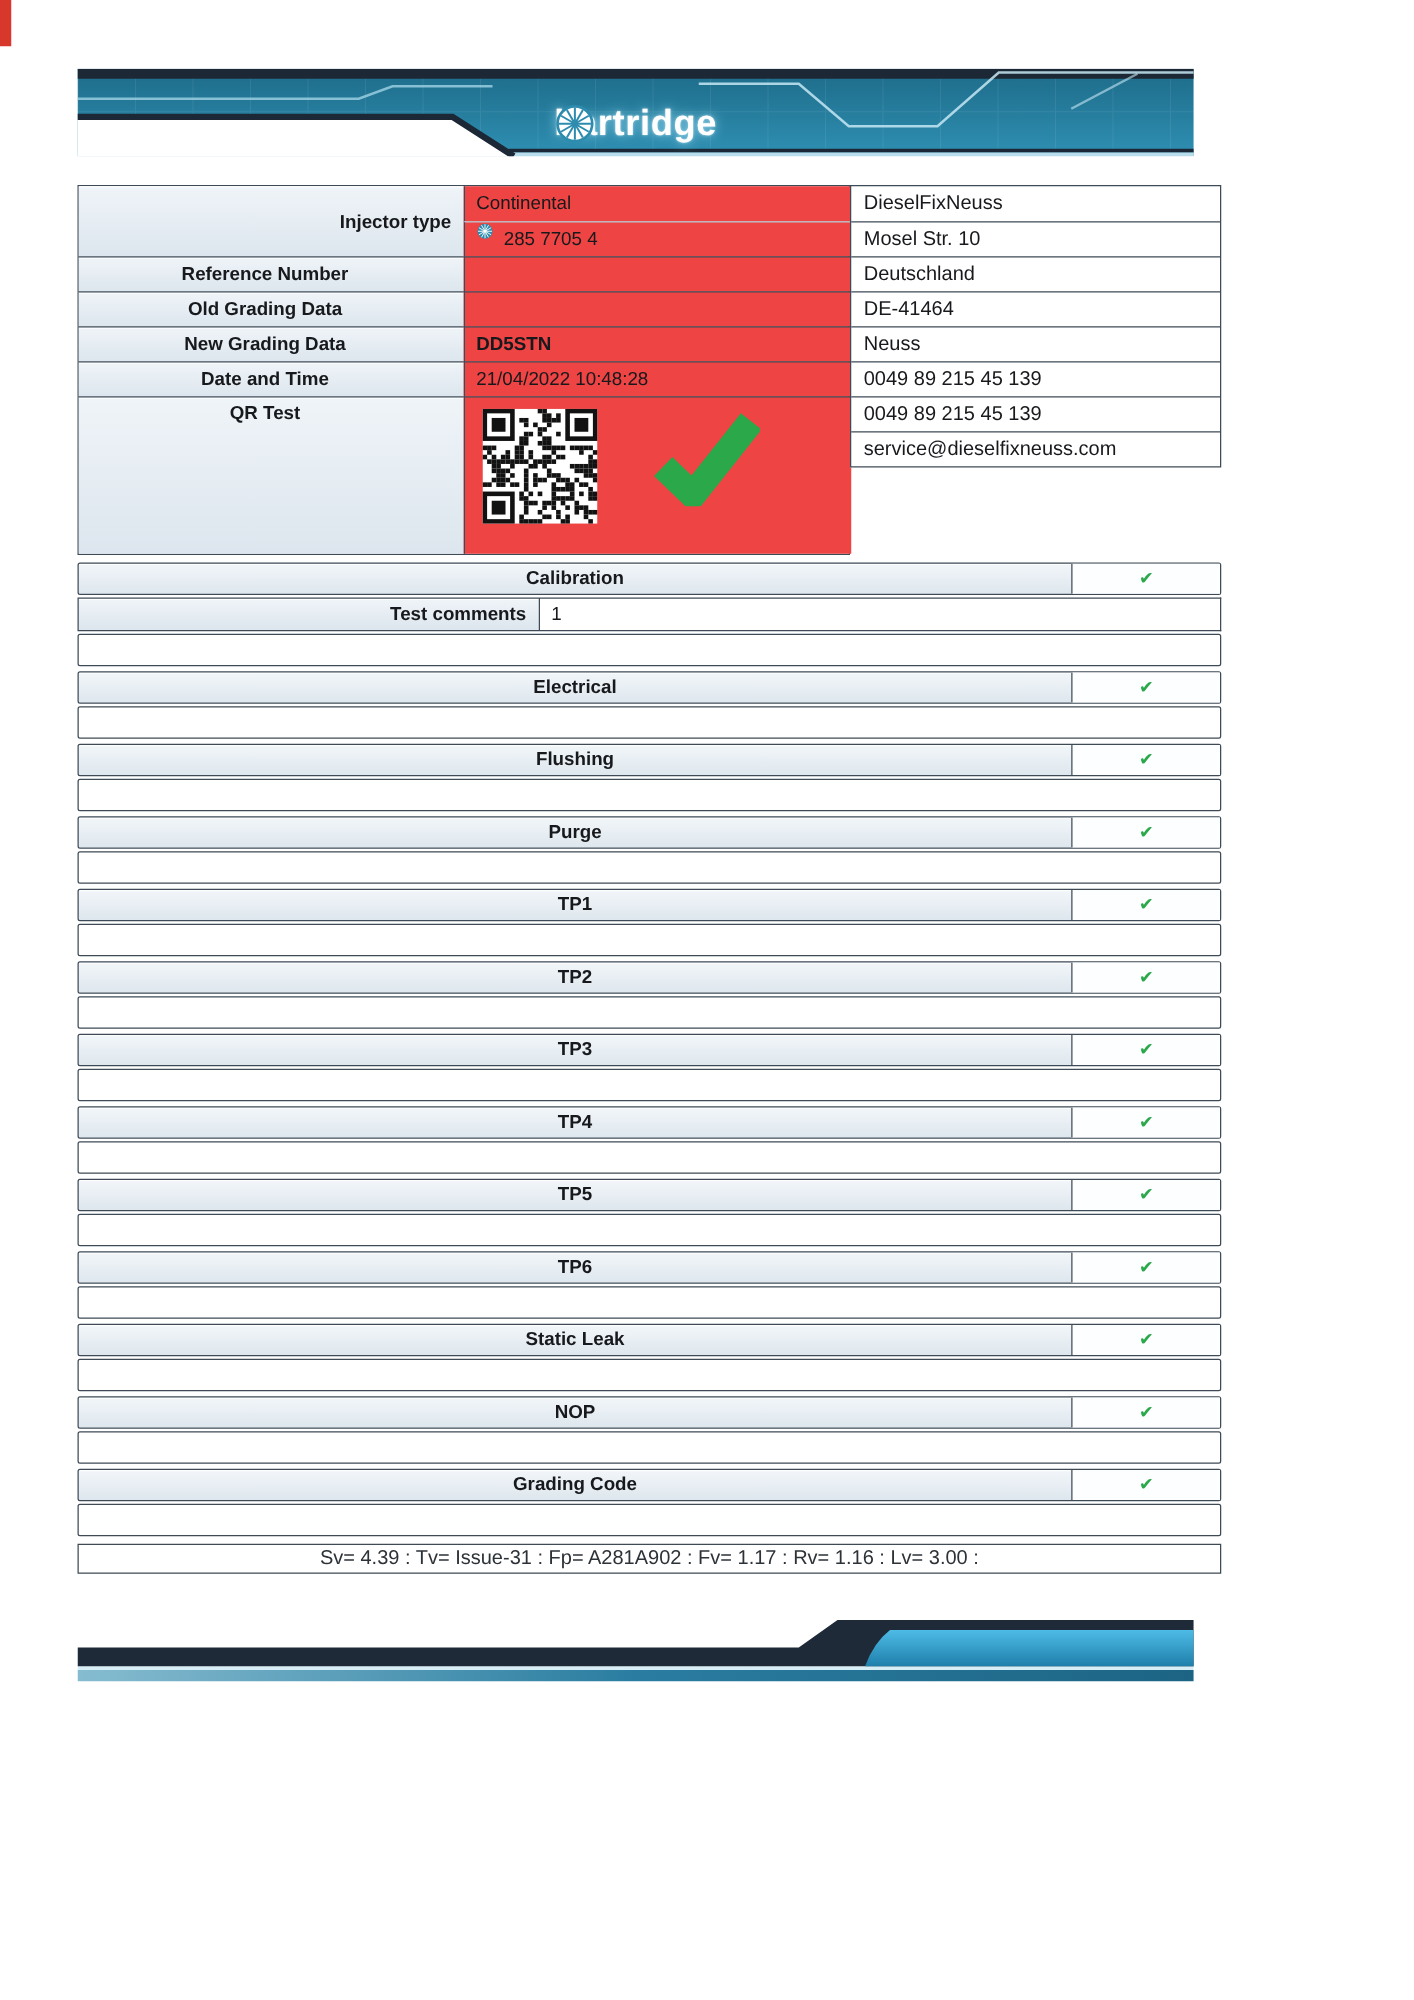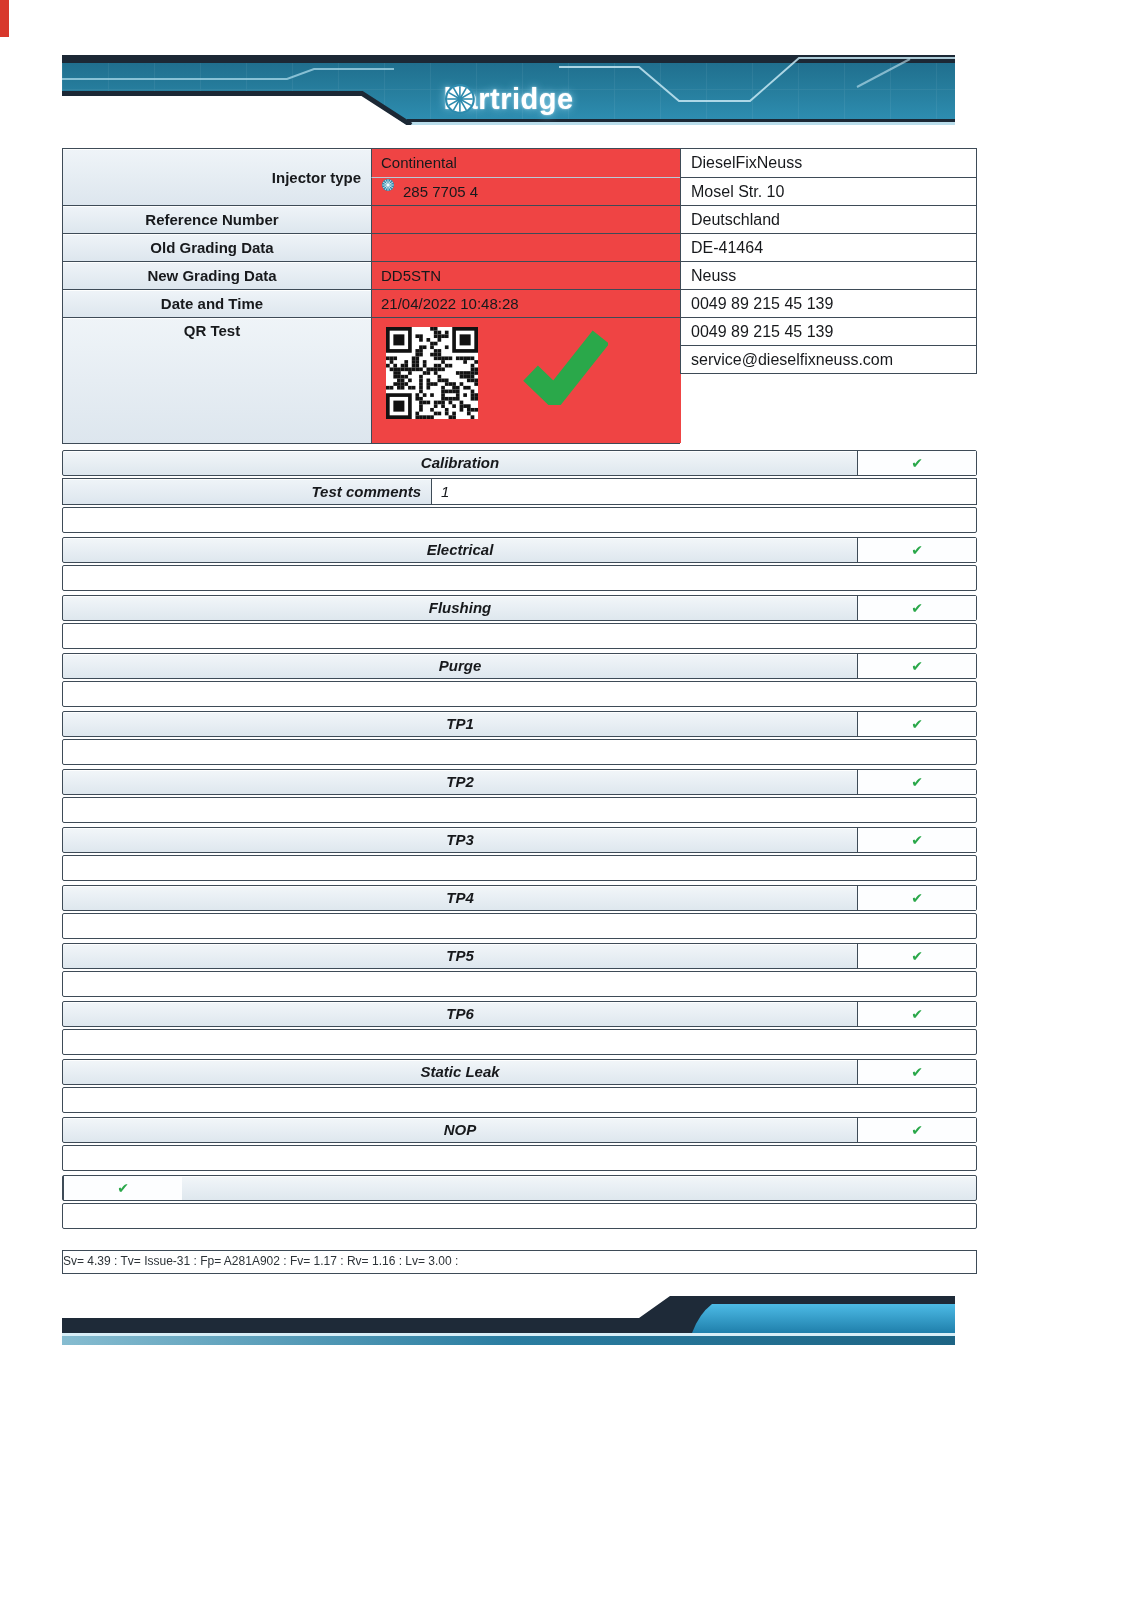--- a/index.html
+++ b/index.html
@@ -21,55 +21,55 @@
             grid-template-rows:28px 28px 28px 28px 28px 28px 126px;
             border:1px solid #3e4b57;box-sizing:border-box;background:#fff;}
   .cell{box-sizing:border-box;font-size:15px;line-height:27px;overflow:hidden;white-space:nowrap;}
   .lbl{background:linear-gradient(180deg,#eff4f8 0%,#dde6ee 100%);
        font-weight:bold;text-align:center;padding-right:10px;
        box-shadow:inset 0 1px 0 rgba(255,255,255,.85);}
   .val{background:#ef4444;padding-left:9px;border-left:1px solid #3e4b57;}
   .bt{border-top:1px solid #3e4b57;}
   .btl{border-top:1px solid #b7cbd8;}
   .span2{grid-row:1/3;display:flex;align-items:center;justify-content:flex-end;}
-  .bold{font-weight:normal;}
+  .bold{font-weight:bold;}
   .part-val{display:flex;align-items:flex-start;gap:8px;}
   .qr-lbl{line-height:26px;}
   .qr-cell{display:flex;align-items:flex-start;padding-top:9px;}
   .qr-box{margin-left:5px;width:92px;height:92px;}
   .big-check{margin-left:42px;margin-top:2px;}
 
   .tbl-right{width:297px;border:1px solid #3e4b57;box-sizing:border-box;background:#fff;}
   .addr-row{height:28px;box-sizing:border-box;font-size:16px;line-height:27px;
             padding-left:10px;white-space:nowrap;overflow:hidden;}
   .addr-row + .addr-row{border-top:1px solid #3e4b57;}
 
   
   .tests{position:absolute;left:62px;top:450px;width:915px;}
-  .section{margin-bottom:4px;font-style:italic;}
+  .section{margin-bottom:4px;}
   .bar{display:flex;height:26px;border:1px solid #3e4b57;border-radius:2px;
        box-sizing:border-box;margin-bottom:2px;
        background:linear-gradient(180deg,#f2f6f9 0%,#dee7ee 100%);
        box-shadow:inset 0 1px 0 rgba(255,255,255,.85);}
   .bar-label{flex:1;text-align:center;font-weight:bold;font-size:15px;line-height:24px;}
   .bar-check{width:118px;border-left:1px solid #3e4b57;background:#fdfeff;
              text-align:center;line-height:24px;color:#2aa84a;font-weight:bold;
              font-family:"DejaVu Sans",sans-serif;font-size:14px;}
   .gap-row{height:26px;border:1px solid #3e4b57;border-radius:2px;
            box-sizing:border-box;background:#ffffff;}
   .comments-row{display:flex;height:27px;margin-bottom:2px;}
   .comments-lbl{width:370px;box-sizing:border-box;border:1px solid #3e4b57;
                 background:linear-gradient(180deg,#eff4f8 0%,#dde6ee 100%);
                 font-weight:bold;font-size:15px;text-align:right;
                 padding-right:10px;line-height:25px;
                 box-shadow:inset 0 1px 0 rgba(255,255,255,.85);}
   .comments-val{flex:1;box-sizing:border-box;border:1px solid #3e4b57;border-left:none;
                 background:#fff;font-size:15px;padding-left:9px;line-height:25px;}
-  .version-row{margin-top:21px;height:24px;border:1px solid #3e4b57;box-sizing:border-box;
-               font-size:12px;line-height:21px;color:#2c3237;}
+  .version-row{margin-top:6px;height:24px;border:1px solid #3e4b57;box-sizing:border-box;
+               text-align:center;font-size:16px;line-height:21px;color:#2c3237;}
 
   
   .bottom-banner{position:absolute;left:62px;top:1296px;width:893px;height:52px;}
 </style>
 </head>
 <body>
 
 <div class="page">
 
   <div class="corner-mark"></div>
@@ -496,20 +496,21 @@
         <div class="section">
           <div class="bar">
             <div class="bar-label">NOP</div>
             <div class="bar-check">✔</div>
           </div>
           <div class="gap-row"></div>
         </div>
 
         <div class="section">
           <div class="bar">
+            <div class="bar-label">Grading Code</div>
             <div class="bar-check">✔</div>
           </div>
           <div class="gap-row"></div>
         </div>
       </div>
 
     <div class="version-row">Sv= 4.39  :  Tv= Issue-31  :  Fp= A281A902  :  Fv= 1.17  :  Rv= 1.16  :  Lv= 3.00  :</div>
   </div>
 
   <div class="bottom-banner">

